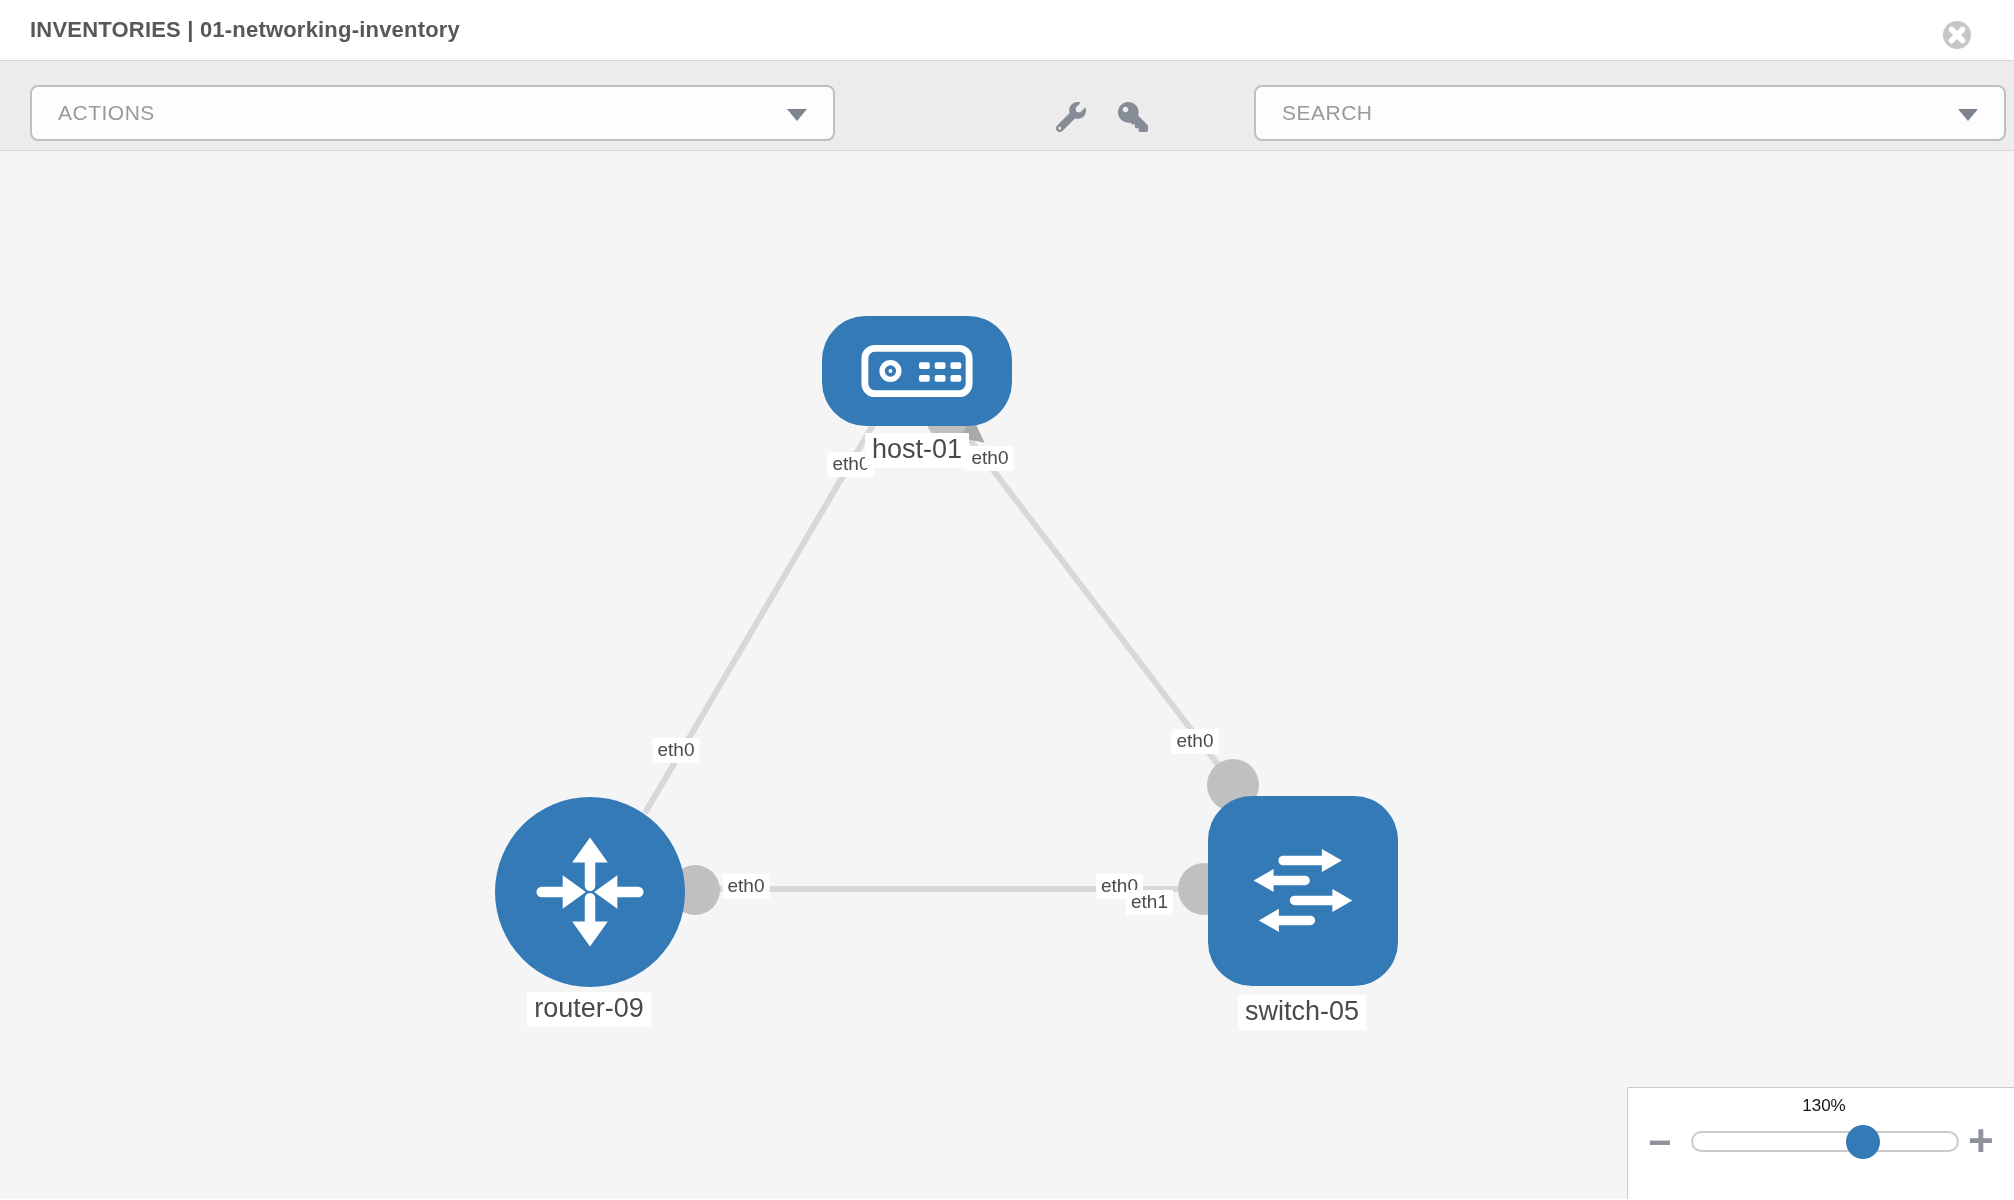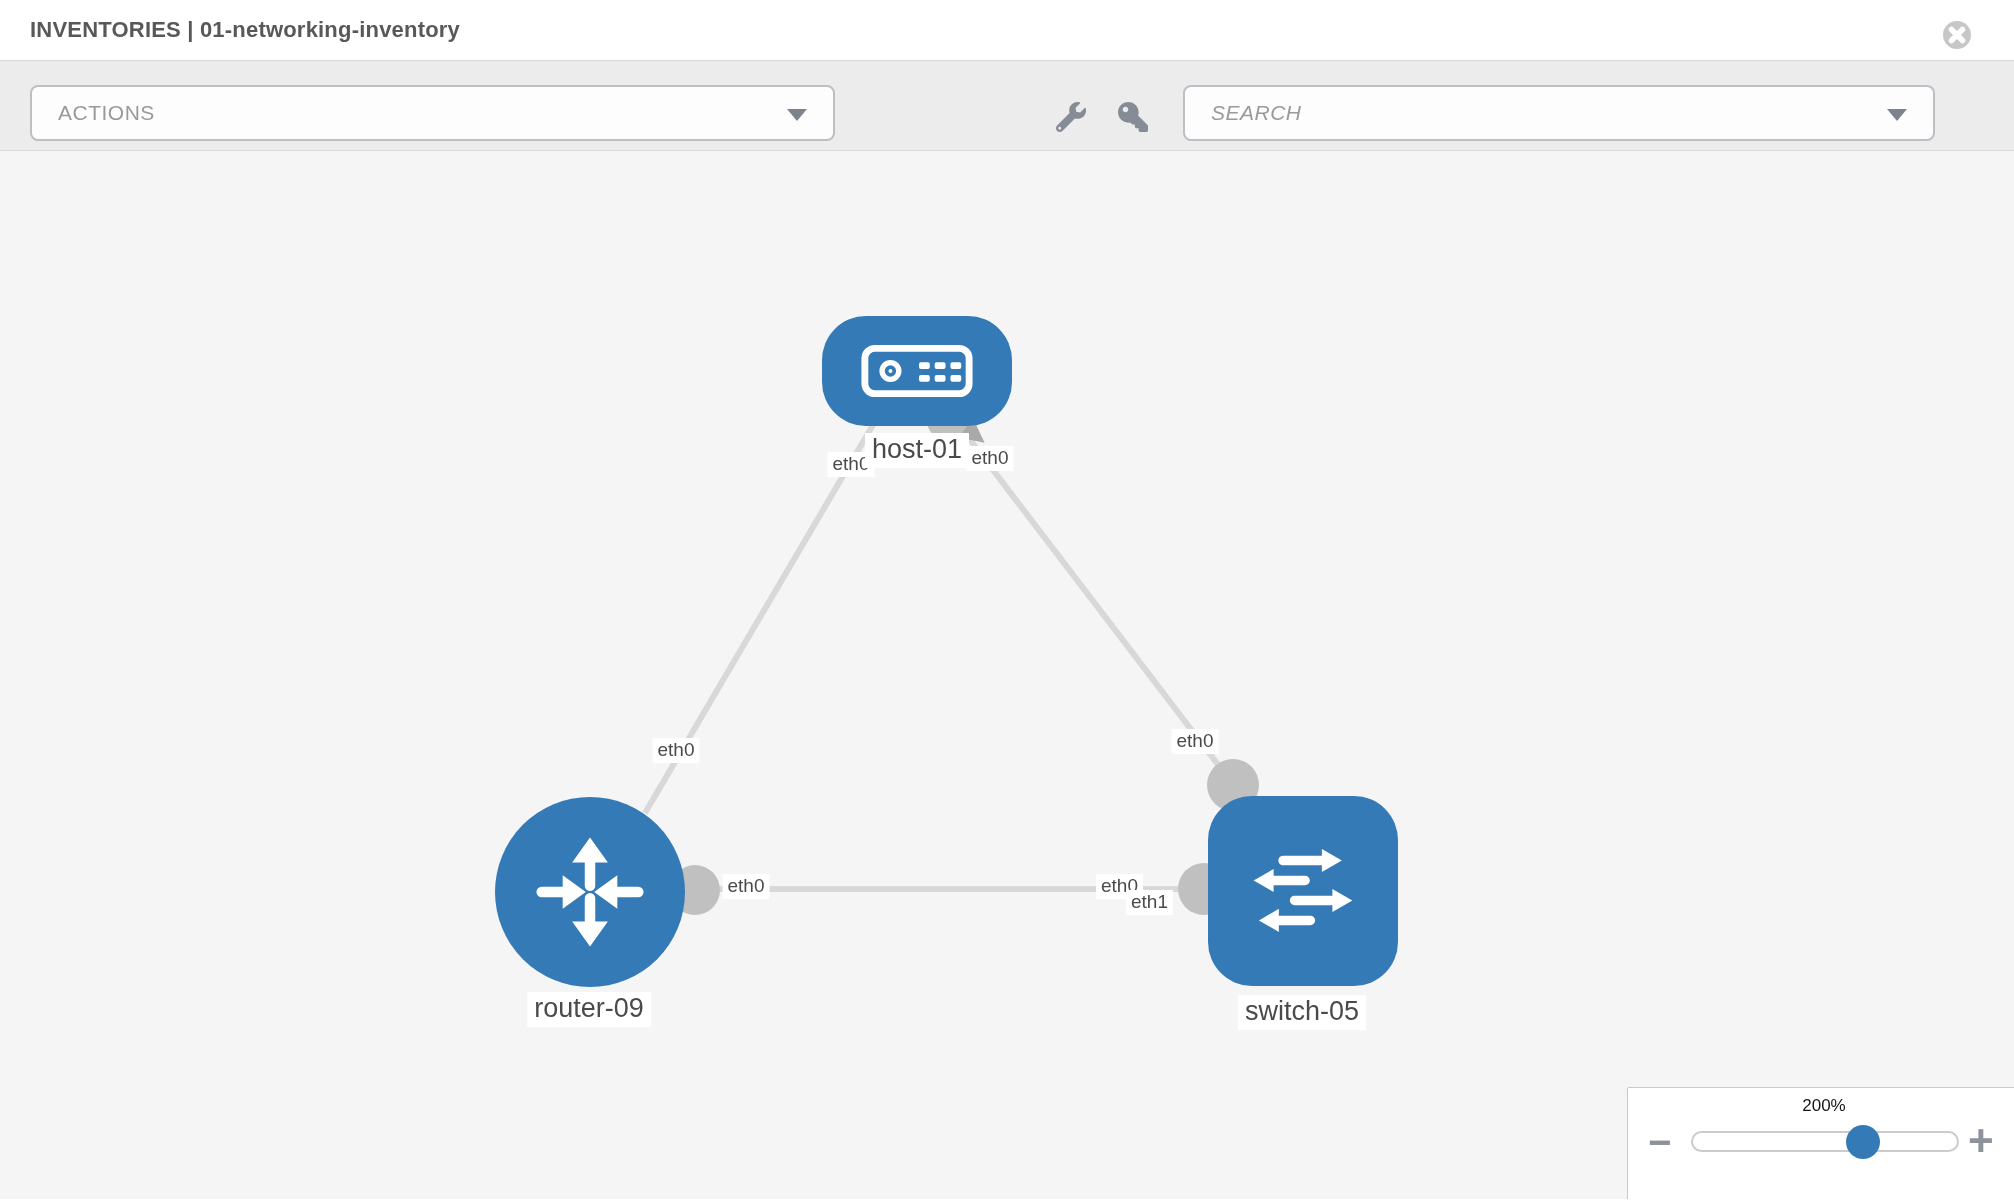--- a/index.html
+++ b/index.html
@@ -14,21 +14,21 @@
   .close-btn { position:absolute; right:42px; top:20px; width:30px; height:30px;
     cursor:pointer; }
 
   
   .toolbar { position:relative; width:2014px; height:90px; background:#ececec;
     border-bottom:1px solid #d9d9d9; }
   .dropdown { position:absolute; top:24px; height:56px; background:#fdfdfd;
     border:2px solid #bcbfc4; border-radius:8px; display:flex; align-items:center;
     cursor:pointer; }
   .dropdown-actions { left:30px; width:805px; }
-  .dropdown-search  { left:1183px; width:752px;font-style:italic; }
+  .dropdown-search  { left:1254px; width:752px; }
   .dropdown-label { margin-left:26px; font-size:21px; color:#9a9a9a; letter-spacing:.5px;text-align:right; }
   .caret { position:absolute; right:26px; top:22px; width:0; height:0;
     border-left:10px solid transparent; border-right:10px solid transparent;
     border-top:12px solid #7d838d; }
   .tool-btn { position:absolute; top:41px; width:32px; height:32px; cursor:pointer; }
   .tool-btn.wrench { left:1056px; }
   .tool-btn.key    { left:1118px; }
 
   
   .canvas { position:relative; width:2014px; height:1048px; background:#f5f5f6; overflow:hidden; }
@@ -167,20 +167,20 @@
   <div class="if-label if-center" style="left:1195px; top:578px;">eth0</div>
   <div class="if-label if-center" style="left:746px;  top:723px;">eth0</div>
   <div class="if-label" style="left:1096px; top:723px;">eth0</div>
   <div class="if-label" style="left:1126px; top:723px;margin-top:16px;">eth1</div>
 
   <div class="node-label" style="left:917px;  top:282px;">host-01</div>
   <div class="node-label" style="left:589px;  top:841px;">router-09</div>
   <div class="node-label" style="left:1302px; top:844px;">switch-05</div>
 
   <div class="zoom-panel">
-    <div class="zoom-level">200%</div>
+    <div class="zoom-level">130%</div>
     <div class="zoom-minus">−</div>
     <div class="zoom-track"></div>
     <div class="zoom-thumb"></div>
     <div class="zoom-plus">+</div>
   </div>
 
 </div>
 
 </body></html>

